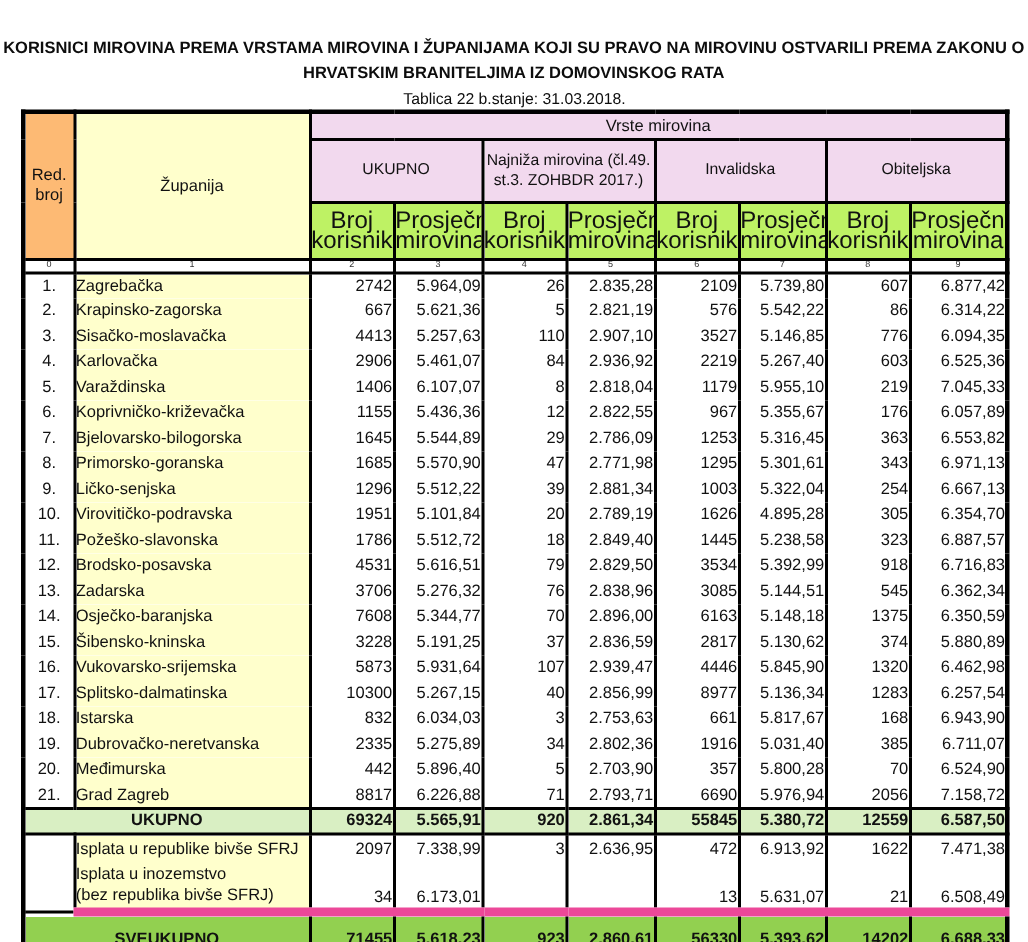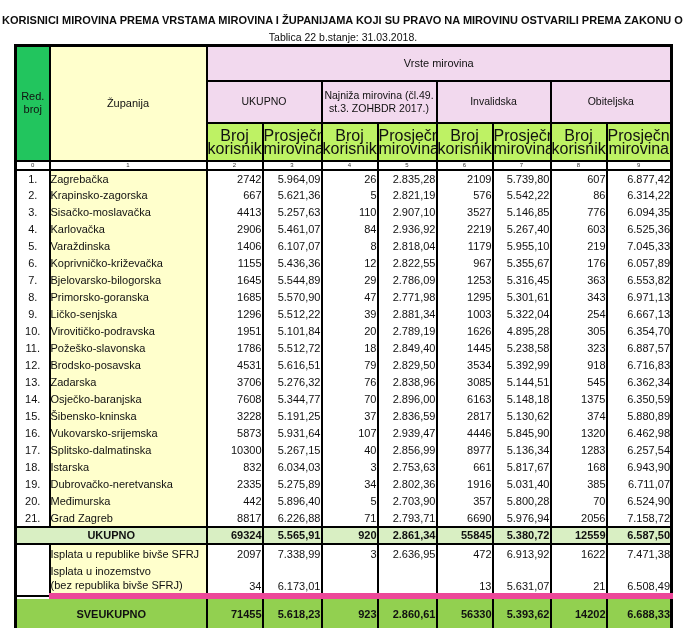--- a/index.html
+++ b/index.html
@@ -9,36 +9,36 @@
     --total-light-green:#d9efc3;
     --grand-total-green:#92d050;
     --ink:#111111;
   }
   *{box-sizing:border-box;}
   html,body{margin:0;padding:0;background:#ffffff;}
   .page{
     width:685px;height:628px;background:#ffffff;overflow:hidden;
     font-family:"Liberation Sans","DejaVu Sans",sans-serif;color:var(--ink);
   }
-  .title{padding-top:12px;text-align:center;font-weight:bold;font-size:11px;line-height:17px;color:#0d0d0d;}
+  .title{padding-top:24px;text-align:center;font-weight:bold;font-size:11px;line-height:17px;color:#0d0d0d;}
   .title .red{color:var(--accent-red);}
   .meta{
     display:flex;justify-content:center;align-items:flex-end;
     margin:2px 13px 1px 14px;font-size:10.5px;color:#0d0d0d;
   }
   table.tbl{
     margin-left:14px;border-collapse:collapse;table-layout:fixed;
     border:3px solid #000;width:658px;
   }
   th,td{overflow:hidden;white-space:normal;}
   th{font-weight:400;}
   .tbl th,.tbl td{border-left:2px solid #000;border-right:2px solid #000;padding:0;}
   thead th,thead td{border-top:2px solid #000;border-bottom:2px solid #000;}
-  .hr-a th{height:35px;font-size:11px;}
-  .h-rb{background:#22c55e;font-size:11px;line-height:13px;}
+  .hr-a th{height:18px;font-size:11px;}
+  .h-rb{background:#fdba74;font-size:11px;line-height:13px;}
   .h-zup{background:var(--county-yellow);font-size:11.5px;}
   .h-vrste{background:var(--header-pink);}
   .h-grp{background:var(--header-pink);height:42px;font-size:10.5px;line-height:13px;padding:0 4px;}
   .h-sub{background:#bef264;height:38px;font-size:16px;line-height:13px;}
   .hr-n td{height:9px;background:#ffffff;font-size:6px;line-height:7px;text-align:center;color:#333;}
   .row-data{height:17px;}
   .row-data td{border-top:0;border-bottom:0;font-size:11px;}
   .cell-rb{text-align:center;font-size:10.5px;}
   .cell-zup{background:var(--county-yellow);text-align:left;padding-left:4px;}
   .cell-val{text-align:right;padding-right:4px;}
@@ -57,20 +57,21 @@
   .cell-empty{background:#ffffff;}
   .row-sfrj2 .cell-val,.row-sfrj2 .cell-sfrj-label{padding-bottom:1px;}
 </style>
 </head>
 <body>
 
 <div class="page">
 
   <div class="title">
     <div>KORISNICI MIROVINA PREMA VRSTAMA MIROVINA I ŽUPANIJAMA KOJI SU PRAVO NA MIROVINU OSTVARILI PREMA ZAKONU O</div>
+    <div>HRVATSKIM BRANITELJIMA IZ DOMOVINSKOG RATA</div>
   </div>
 
   <div class="meta">
     <span>Tablica 22 b.</span>
     <span>stanje: 31.03.2018.</span>
   </div>
 
   <table class="tbl">
     <colgroup>
       <col style="width:34px">

